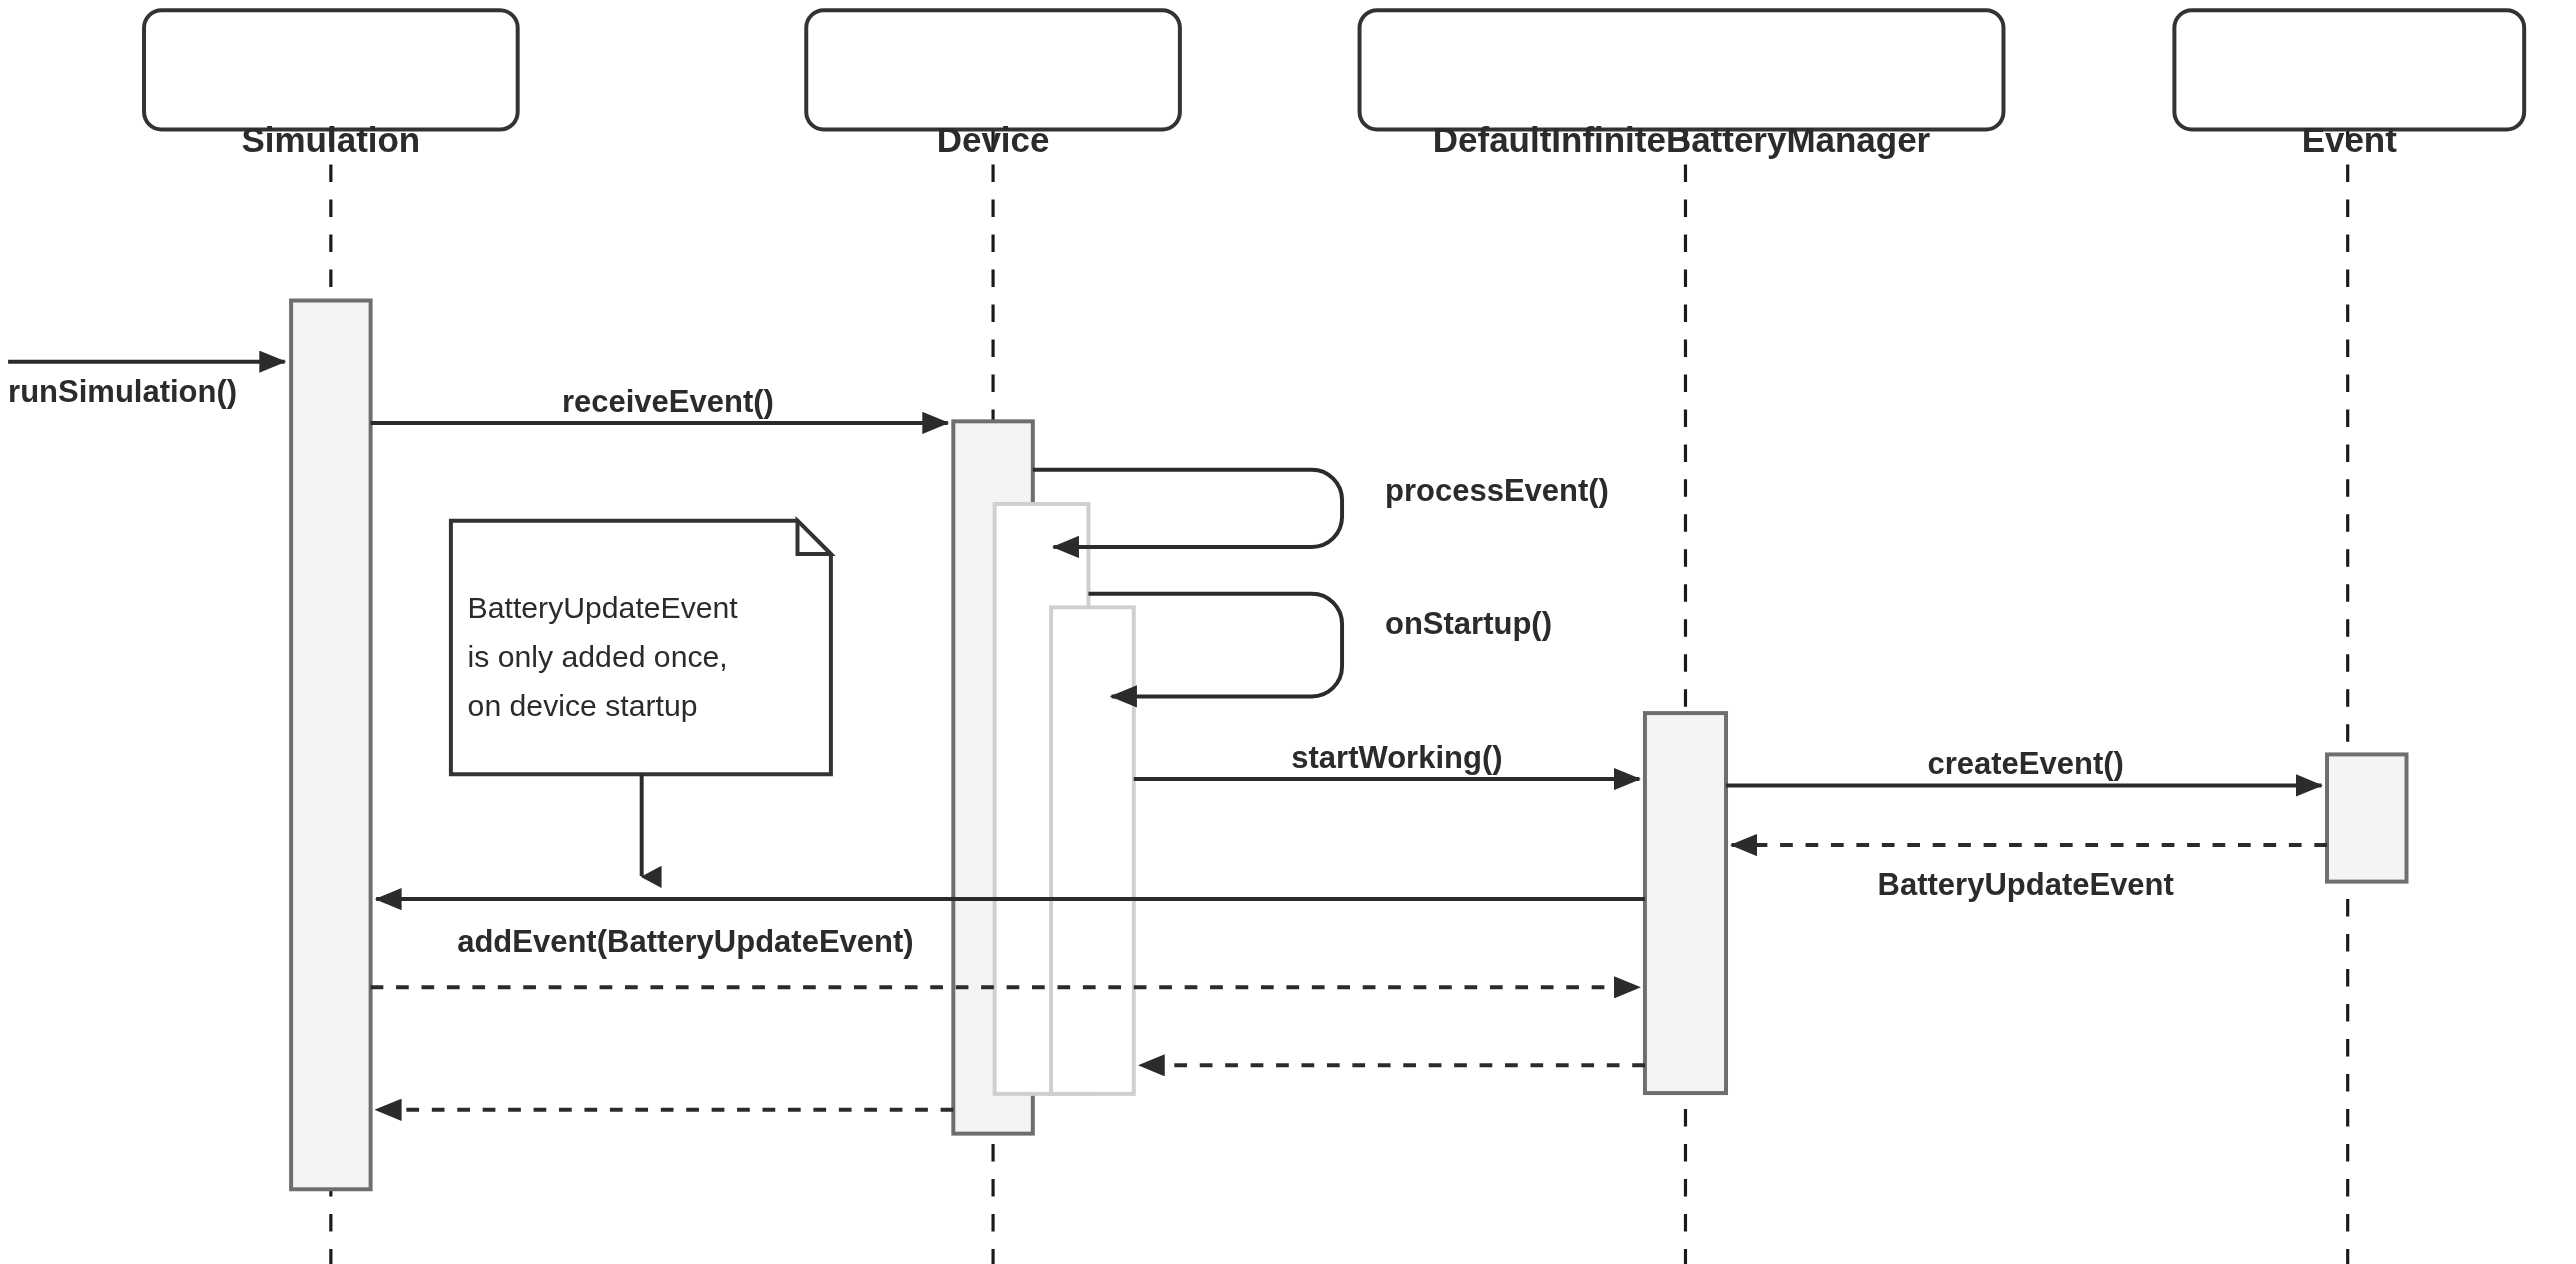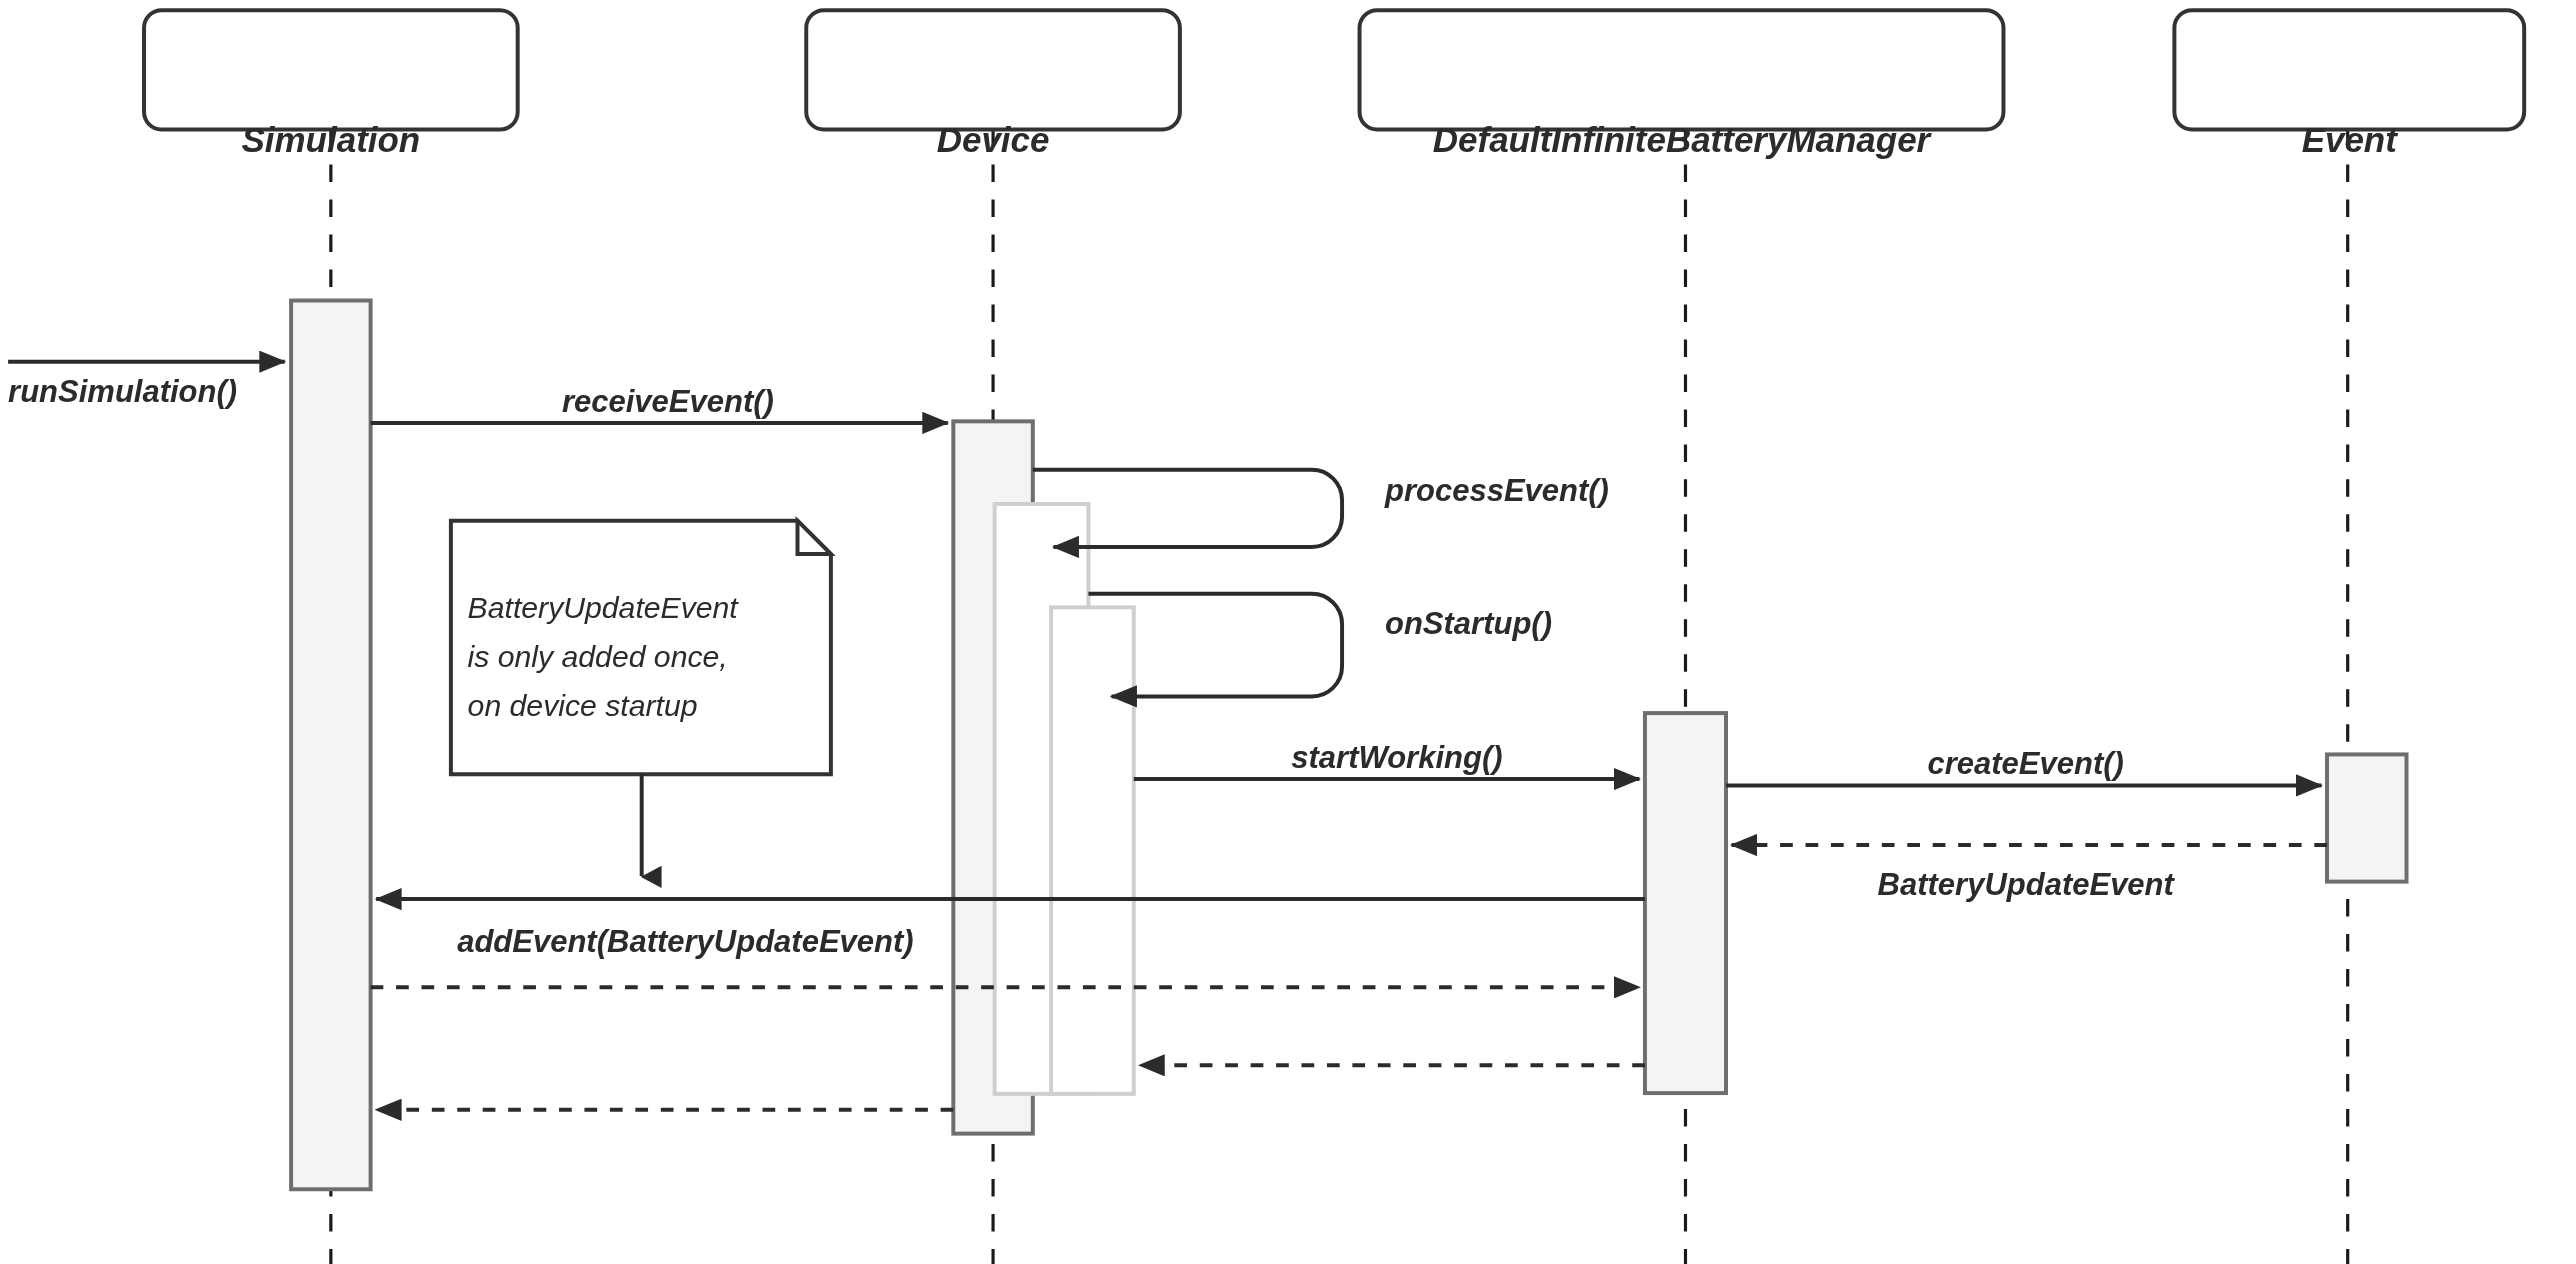--- a/index.html
+++ b/index.html
@@ -10,21 +10,20 @@
   body {
     width: 2576px;
     height: 1264px;
     overflow: hidden;
     font-family: "Liberation Sans", sans-serif;
   }
   #diagram-root {
     position: relative;
     width: 2576px;
     height: 1264px;
-    font-style: italic;
   }
   svg.seq {
     display: block;
     width: 2576px;
     height: 1264px;
   }
   .lifeline-box {
     fill: #ffffff;
     stroke: #333333;
     stroke-width: 5;

